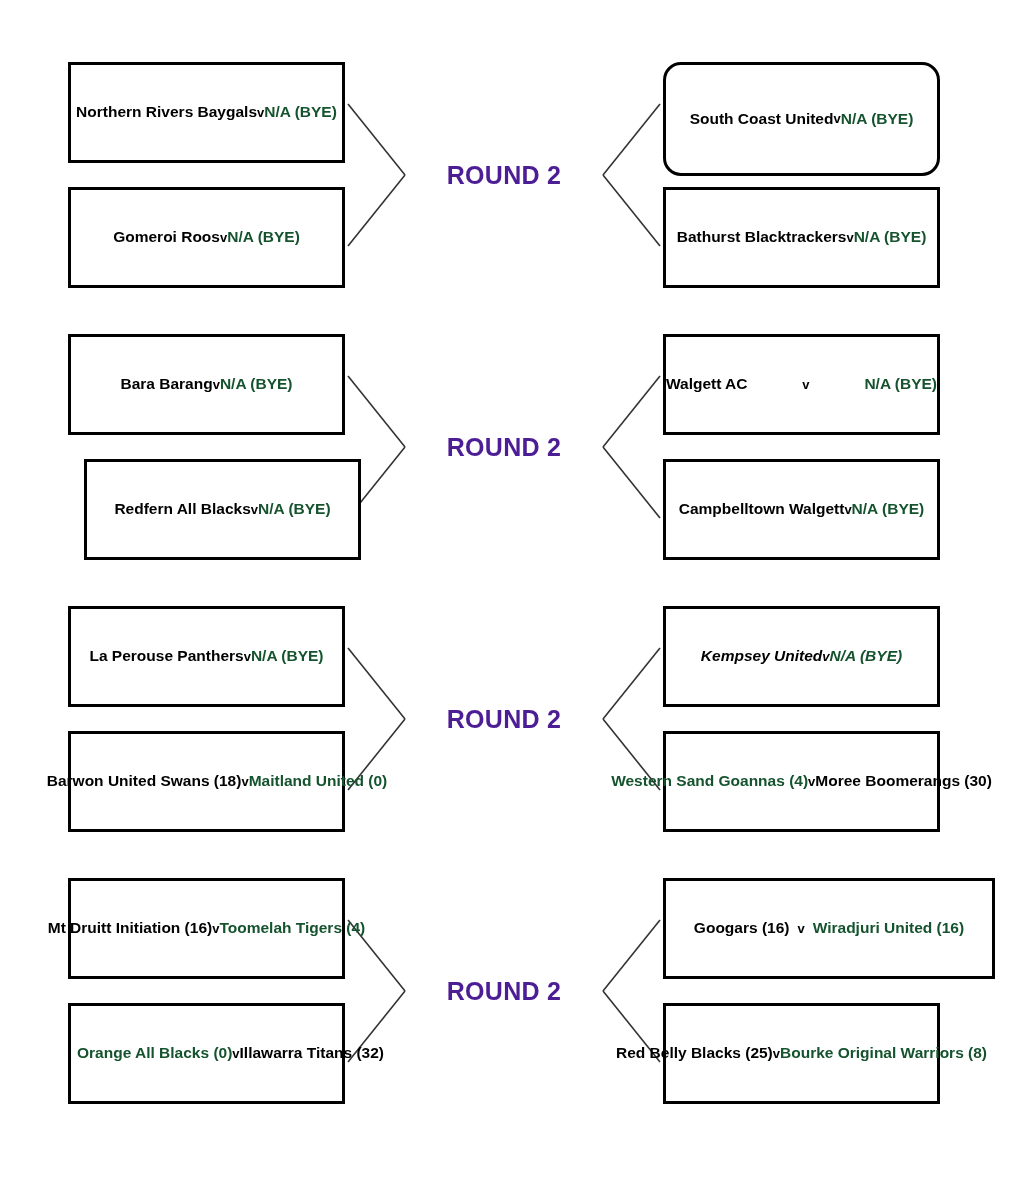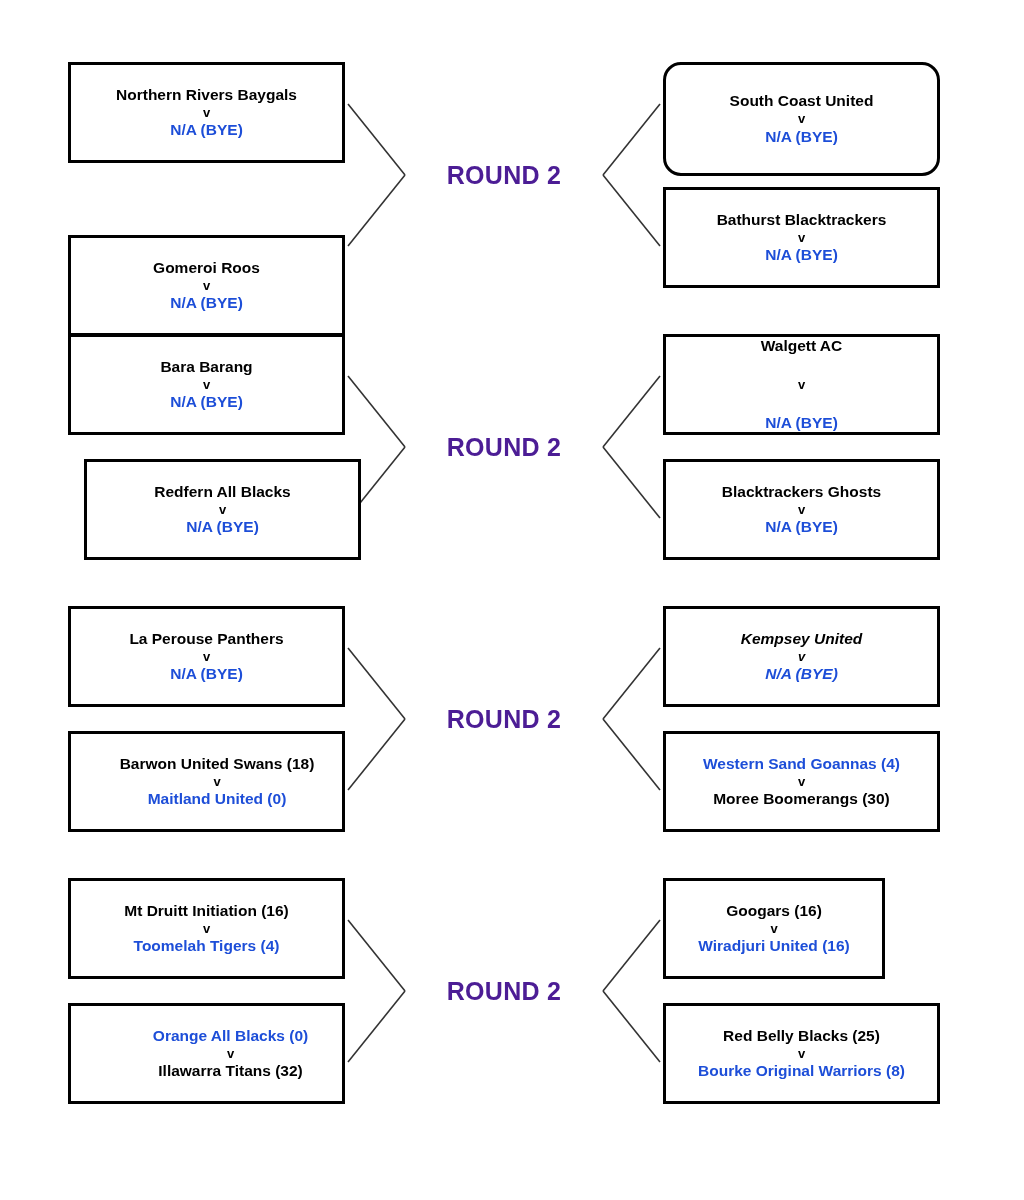--- a/index.html
+++ b/index.html
@@ -31,37 +31,37 @@
     height: 1200px;
     pointer-events: none;
   }
 
   .match-box {
     position: absolute;
     box-sizing: border-box;
     border: 3px solid #000000;
     background: #ffffff;
     display: flex;
-    flex-direction: column;
+    flex-direction: row;
     align-items: center;
     justify-content: center;
     line-height: 1.18;
   }
 
   .team {
     font-size: 15.5px;
     text-align: center;
     white-space: nowrap;
   }
   .team.winner {
     color: #000000;
     font-weight: bold;
   }
   .team.loser {
-    color: #1d4ed8;
+    color: #14532d;
     font-weight: bold;
   }
 
   .versus {
     font-size: 13px;
     font-weight: bold;
     color: #000000;
     text-align: center;
     margin: 1px 0 1px 0;
   }
@@ -97,21 +97,21 @@
       <line x1="348" y1="920" x2="405" y2="991" stroke="#333333" stroke-width="1.6"></line>
       <line x1="348" y1="1062" x2="405" y2="991" stroke="#333333" stroke-width="1.6"></line>
       <line x1="660" y1="920" x2="603" y2="991" stroke="#333333" stroke-width="1.6"></line>
       <line x1="660" y1="1062" x2="603" y2="991" stroke="#333333" stroke-width="1.6"></line>
     </svg>
 <div class="match-box" style="left: 68px; top: 62px; width: 277px; height: 101px;">
       <div class="team winner">Northern Rivers Baygals</div>
       <div class="versus">v</div>
       <div class="team loser">N/A (BYE)</div>
     </div>
-    <div class="match-box" style="left: 68px; top: 187px; width: 277px; height: 101px; margin-top: 48px;">
+    <div class="match-box" style="left: 68px; top: 187px; width: 277px; height: 101px;">
       <div class="team winner">Gomeroi Roos</div>
       <div class="versus">v</div>
       <div class="team loser">N/A (BYE)</div>
     </div>
     <div class="match-box" style="left: 663px; top: 62px; width: 277px; height: 114px; border-radius: 18px;">
       <div class="team winner">South Coast United</div>
       <div class="versus">v</div>
       <div class="team loser">N/A (BYE)</div>
     </div>
     <div class="match-box" style="left: 663px; top: 187px; width: 277px; height: 101px;">
@@ -129,21 +129,21 @@
       <div class="team winner">Redfern All Blacks</div>
       <div class="versus">v</div>
       <div class="team loser">N/A (BYE)</div>
     </div>
     <div class="match-box" style="left: 663px; top: 334px; width: 277px; height: 101px; justify-content: space-between;">
       <div class="team winner">Walgett AC</div>
       <div class="versus">v</div>
       <div class="team loser">N/A (BYE)</div>
     </div>
     <div class="match-box" style="left: 663px; top: 459px; width: 277px; height: 101px;">
-      <div class="team winner">Blacktrackers Ghosts</div>
+      <div class="team winner">Campbelltown Walgett</div>
       <div class="versus">v</div>
       <div class="team loser">N/A (BYE)</div>
     </div>
     <div class="round-label" style="left: 504px; top: 447px;">ROUND 2</div>
     <div class="match-box" style="left: 68px; top: 606px; width: 277px; height: 101px;">
       <div class="team winner">La Perouse Panthers</div>
       <div class="versus">v</div>
       <div class="team loser">N/A (BYE)</div>
     </div>
     <div class="match-box" style="left: 68px; top: 731px; width: 277px; height: 101px; padding-left: 21px;">
@@ -165,21 +165,21 @@
     <div class="match-box" style="left: 68px; top: 878px; width: 277px; height: 101px;">
       <div class="team winner">Mt Druitt Initiation (16)</div>
       <div class="versus">v</div>
       <div class="team loser">Toomelah Tigers (4)</div>
     </div>
     <div class="match-box" style="left: 68px; top: 1003px; width: 277px; height: 101px; padding-left: 48px;">
       <div class="team loser">Orange All Blacks (0)</div>
       <div class="versus">v</div>
       <div class="team winner">Illawarra Titans (32)</div>
     </div>
-    <div class="match-box" style="left: 663px; top: 878px; width: 222px; height: 101px;">
+    <div class="match-box" style="left: 663px; top: 878px; width: 332px; height: 101px; gap: 8px;">
       <div class="team winner">Googars (16)</div>
       <div class="versus">v</div>
       <div class="team loser">Wiradjuri United (16)</div>
     </div>
     <div class="match-box" style="left: 663px; top: 1003px; width: 277px; height: 101px;">
       <div class="team winner">Red Belly Blacks (25)</div>
       <div class="versus">v</div>
       <div class="team loser">Bourke Original Warriors (8)</div>
     </div>
     <div class="round-label" style="left: 504px; top: 991px;">ROUND 2</div>

